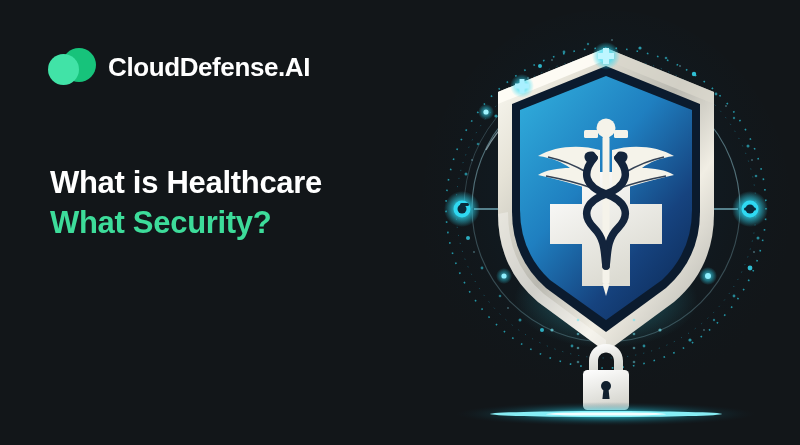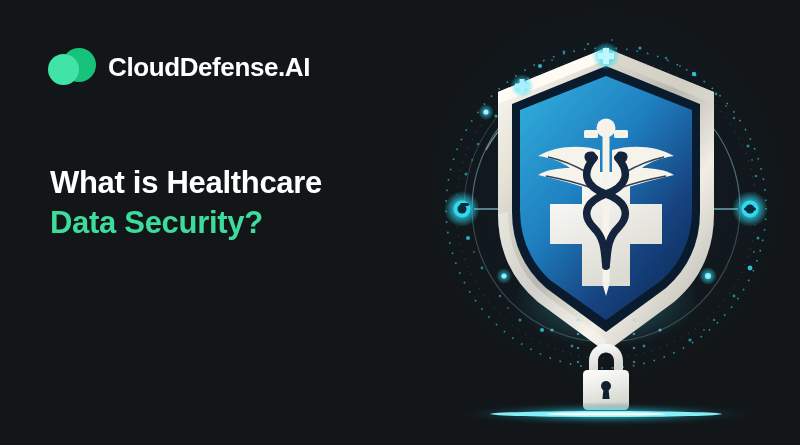--- a/index.html
+++ b/index.html
@@ -103,21 +103,21 @@
   <div class="logo-row">
     <div class="logo-mark">
       <div class="c-back"></div>
       <div class="c-front"></div>
     </div>
     <div class="logo-text">CloudDefense.AI</div>
   </div>
 
   <div class="headline">
     <span class="line1">What is Healthcare</span>
-    <span class="line2">Data Security?</span>
+    <span class="line2">What Security?</span>
   </div>
 
   <div class="art">
     <svg viewBox="0 0 388 445" xmlns="http://www.w3.org/2000/svg">
       <defs>
         <linearGradient id="shieldFill" x1="0.12" y1="0.05" x2="0.9" y2="0.98">
           <stop offset="0%" stop-color="#2ea7d8"></stop>
           <stop offset="38%" stop-color="#1f7fc0"></stop>
           <stop offset="72%" stop-color="#16437f"></stop>
           <stop offset="100%" stop-color="#0d2b58"></stop>

